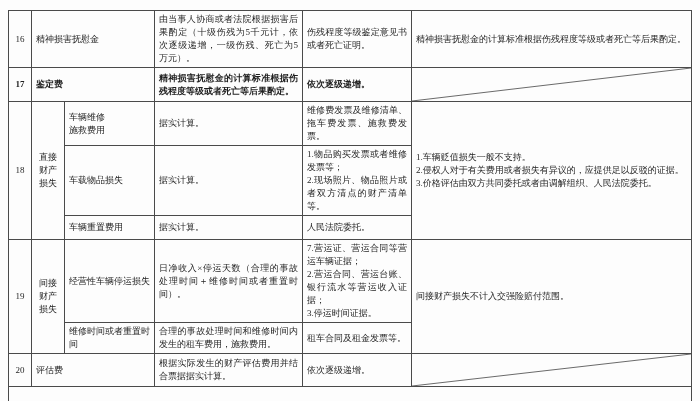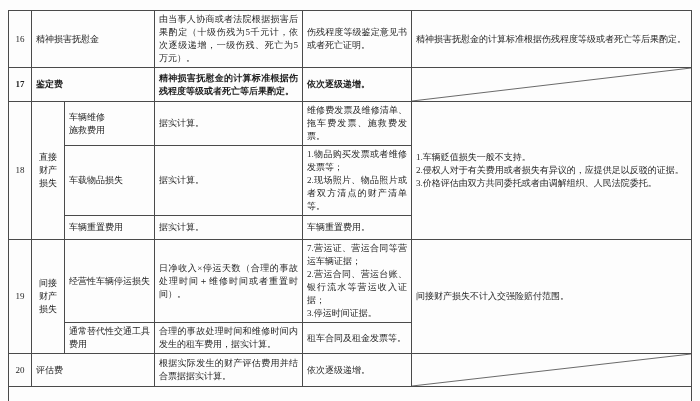--- a/index.html
+++ b/index.html
@@ -84,36 +84,36 @@
       </tr>
       <tr class="rh49">
         <td class="c-item">车载物品损失</td>
         <td class="c-calc">据实计算。</td>
         <td class="c-evi">1.物品购买发票或者维修发票等；
 2.现场照片、物品照片或者双方清点的财产清单等。</td>
       </tr>
       <tr class="rh24">
         <td class="c-item">车辆重置费用</td>
         <td class="c-calc">据实计算。</td>
-        <td class="c-evi">车辆重置费用。</td>
+        <td class="c-evi">人民法院委托。</td>
       </tr>
 
       <tr class="rh71">
         <td class="c-no" rowspan="2">19</td>
         <td class="c-cat" rowspan="2">间接财产损失</td>
         <td class="c-item">经营性车辆停运损失</td>
         <td class="c-calc">日净收入×停运天数（合理的事故处理时间＋维修时间或者重置时间）。</td>
         <td class="c-evi">7.营运证、营运合同等营运车辆证据；
 2.营运合同、营运台账、银行流水等营运收入证据；
 3.停运时间证据。</td>
         <td class="c-note" rowspan="2">间接财产损失不计入交强险赔付范围。</td>
       </tr>
       <tr class="rh28">
-        <td class="c-item">通常替代性交通工具费用</td>
-        <td class="c-calc">合理的事故处理时间和维修时间内发生的租车费用，据实计算。</td>
+        <td class="c-item">维修时间或者重置时间</td>
+        <td class="c-calc">合理的事故处理时间和维修时间内发生的租车费用，施救费用。</td>
         <td class="c-evi">租车合同及租金发票等。</td>
       </tr>
 
       <tr class="rh33">
         <td class="c-no">20</td>
         <td class="c-item" colspan="2">评估费</td>
         <td class="c-calc">根据实际发生的财产评估费用并结合票据据实计算。</td>
         <td class="c-evi">依次逐级递增。</td>
         <td class="c-diag">
           <svg viewBox="0 0 100 100" preserveAspectRatio="none">

